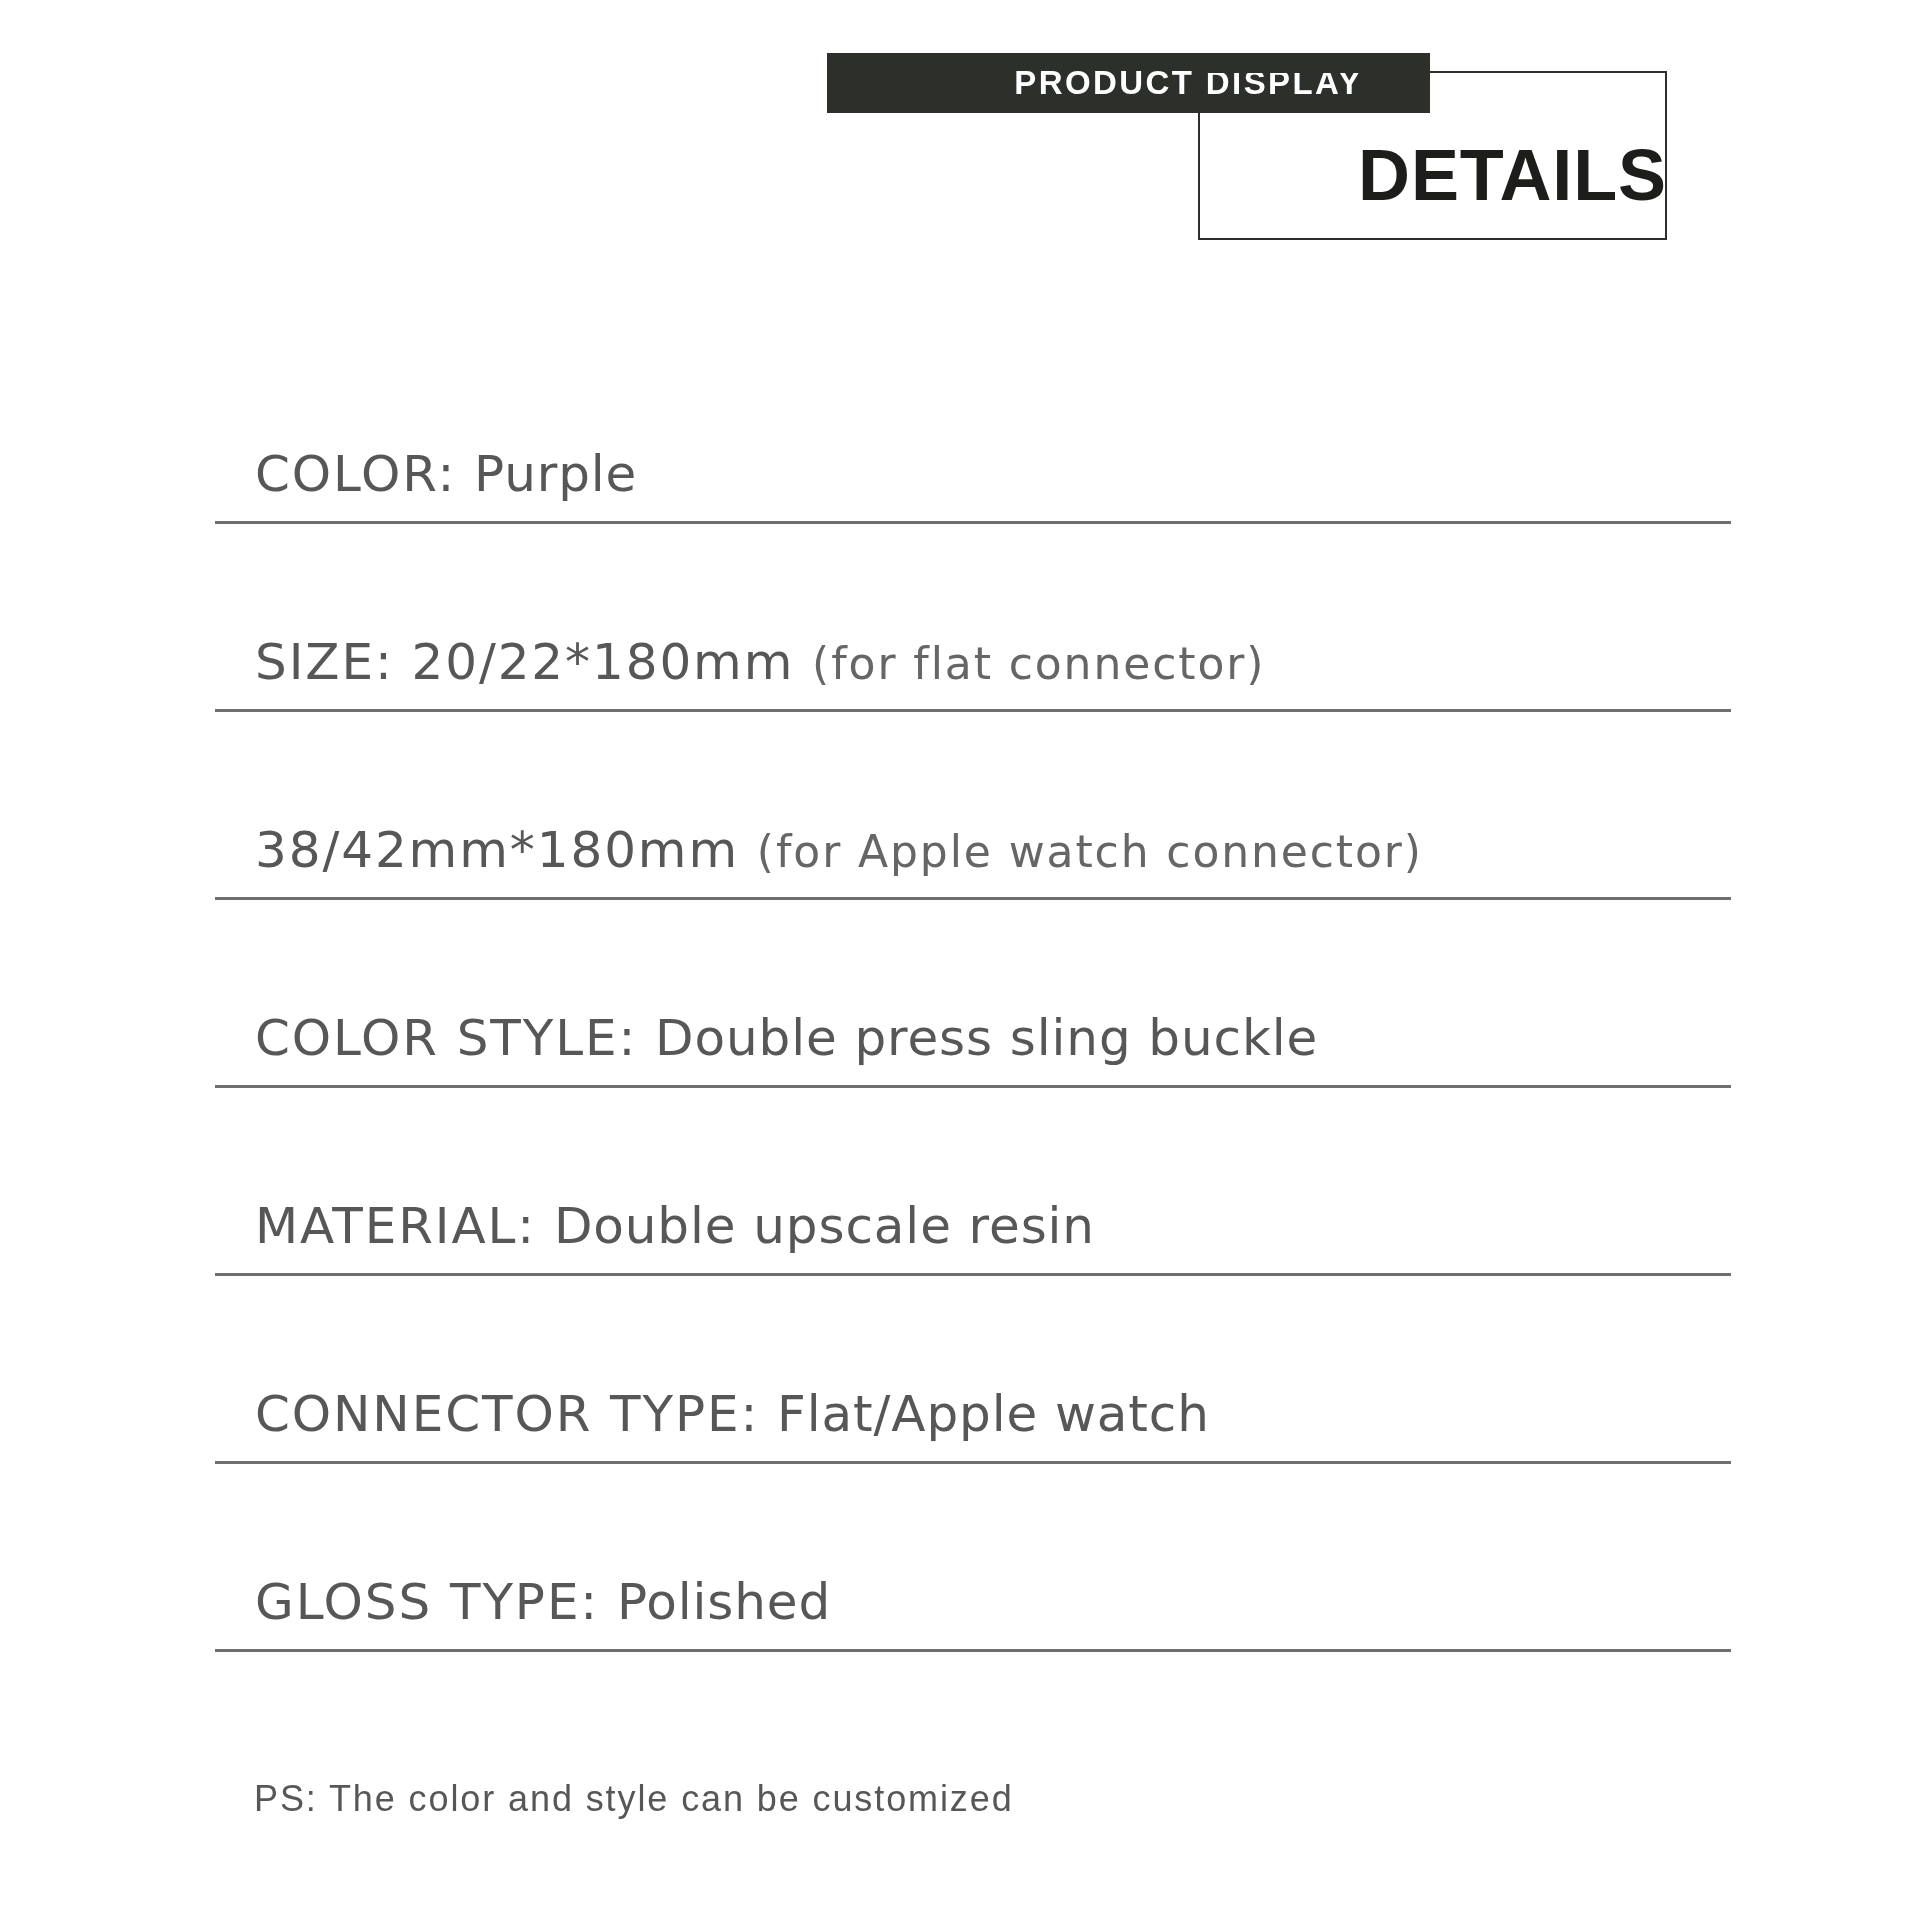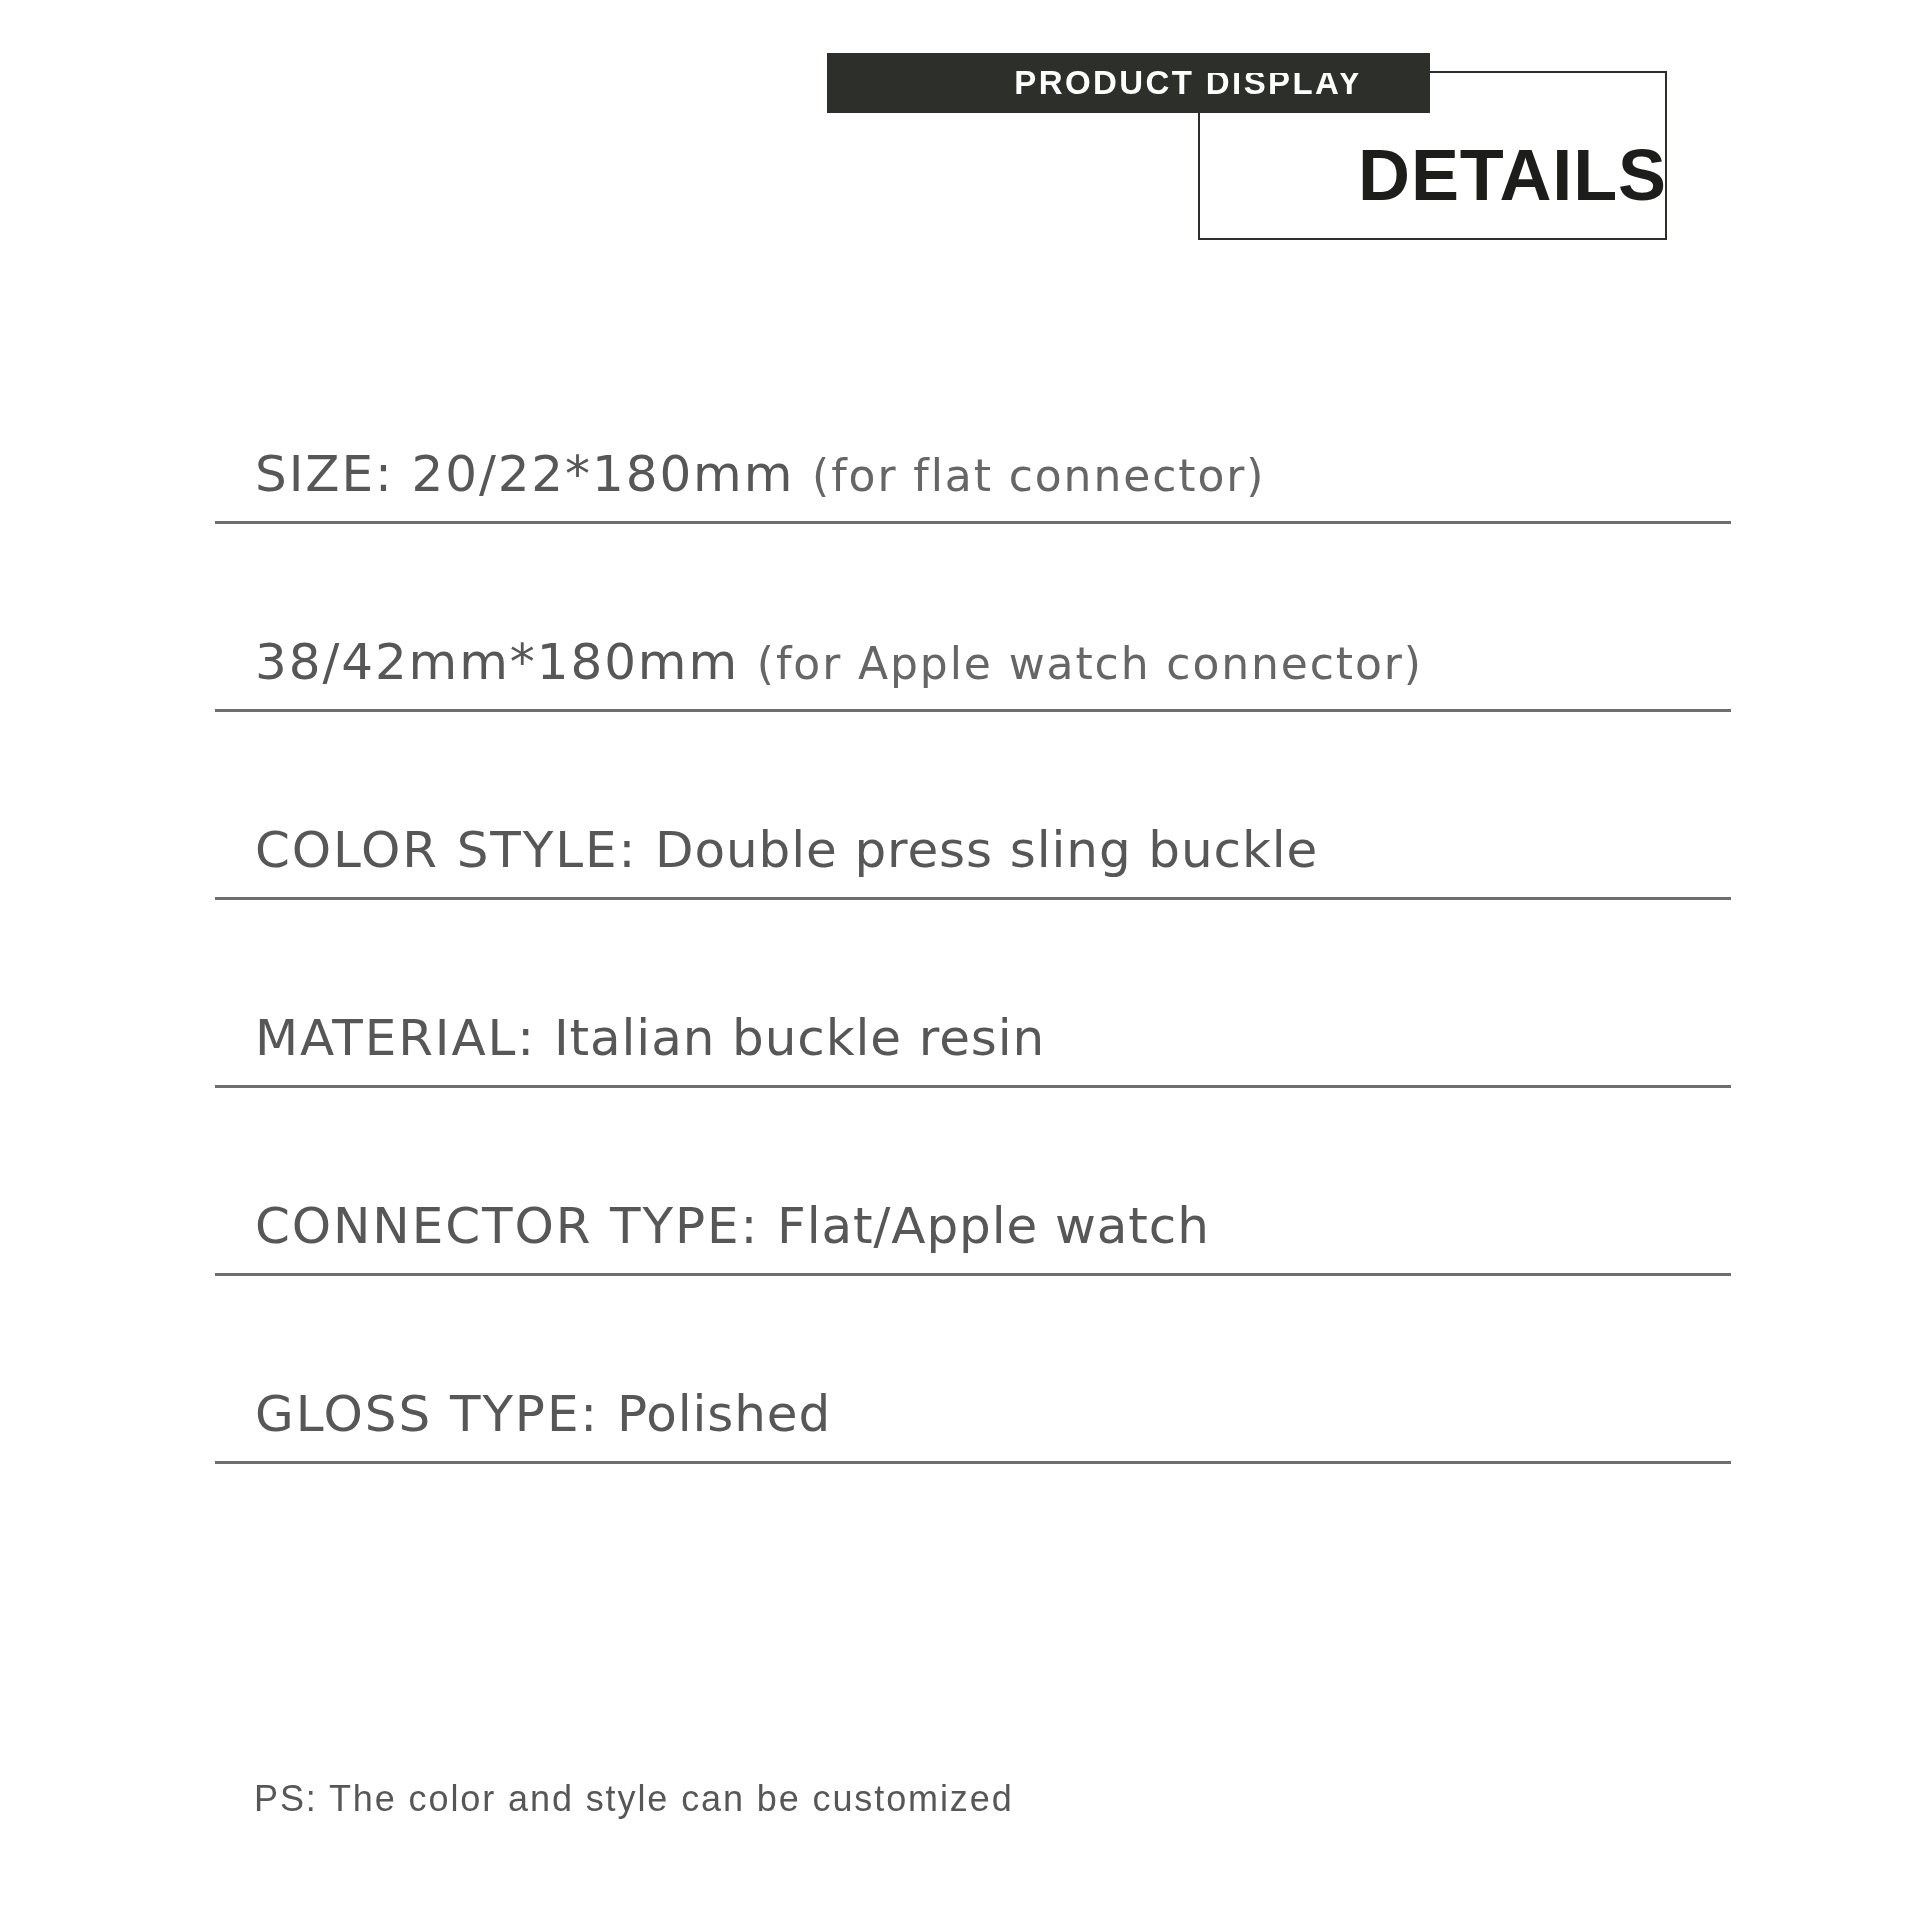--- a/index.html
+++ b/index.html
@@ -128,20 +128,27 @@
 <div class="header">
   <div class="header-bar">
     <div class="header-bar-text">PRODUCT DISPLAY</div>
   </div>
   <div class="header-box"></div>
   <div class="header-box-text">DETAILS</div>
 </div>
 
 <div class="spec-list">
 
+  <div class="spec-row">
+    <div class="spec-text">
+      <span class="spec-label">COLOR: </span>
+      <span class="spec-value">Purple </span>
+    </div>
+    <div class="spec-line"></div>
+  </div>
 
   <div class="spec-row row-size">
     <div class="spec-text">
       <span class="spec-label">SIZE: </span>
       <span class="spec-value">20/22*180mm </span>
       <span class="spec-note">(for flat connector)</span>
     </div>
     <div class="spec-line"></div>
   </div>
 
@@ -157,21 +164,21 @@
     <div class="spec-text">
       <span class="spec-label">COLOR STYLE: </span>
       <span class="spec-value">Double press sling buckle </span>
     </div>
     <div class="spec-line"></div>
   </div>
 
   <div class="spec-row">
     <div class="spec-text">
       <span class="spec-label">MATERIAL: </span>
-      <span class="spec-value">Italian buckle resin </span>
+      <span class="spec-value">Double upscale resin </span>
     </div>
     <div class="spec-line"></div>
   </div>
 
   <div class="spec-row">
     <div class="spec-text">
       <span class="spec-label">CONNECTOR TYPE: </span>
       <span class="spec-value">Flat/Apple watch </span>
     </div>
     <div class="spec-line"></div>

